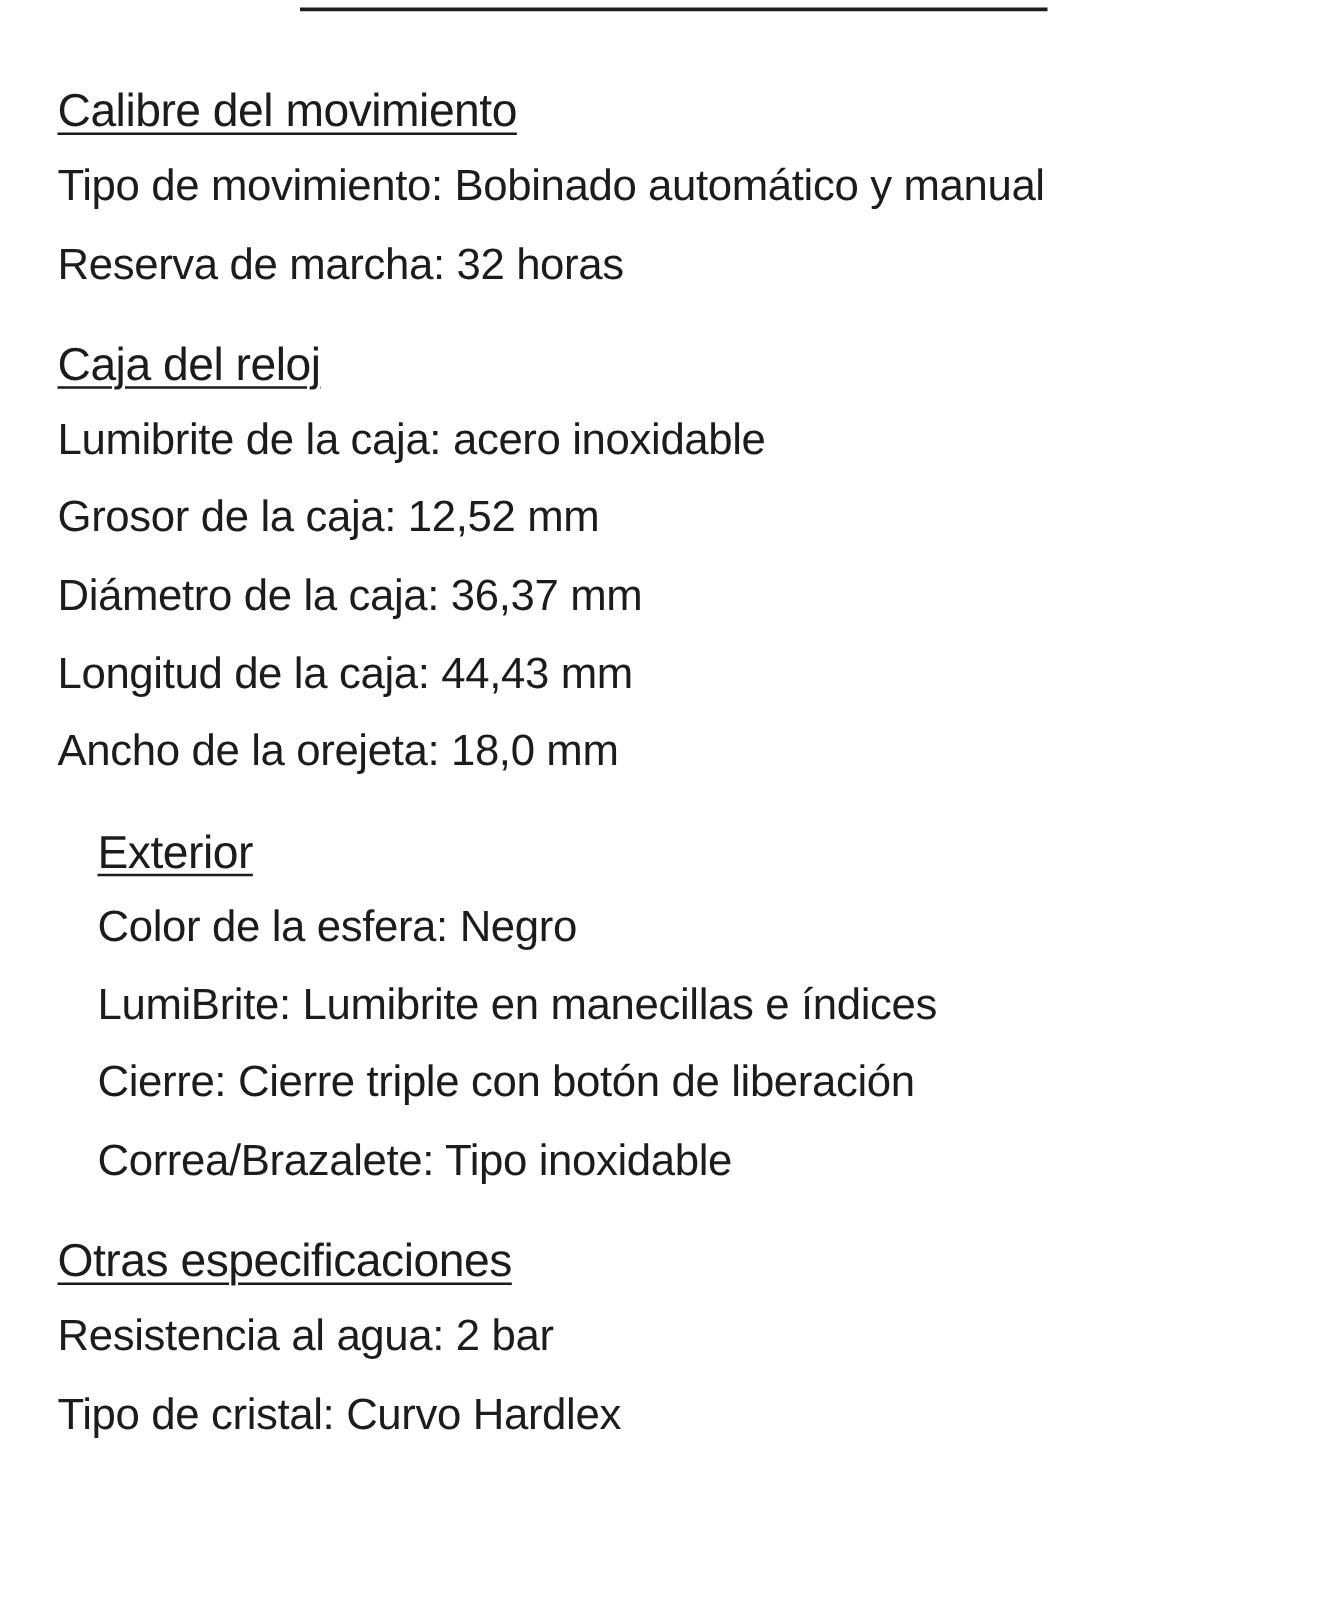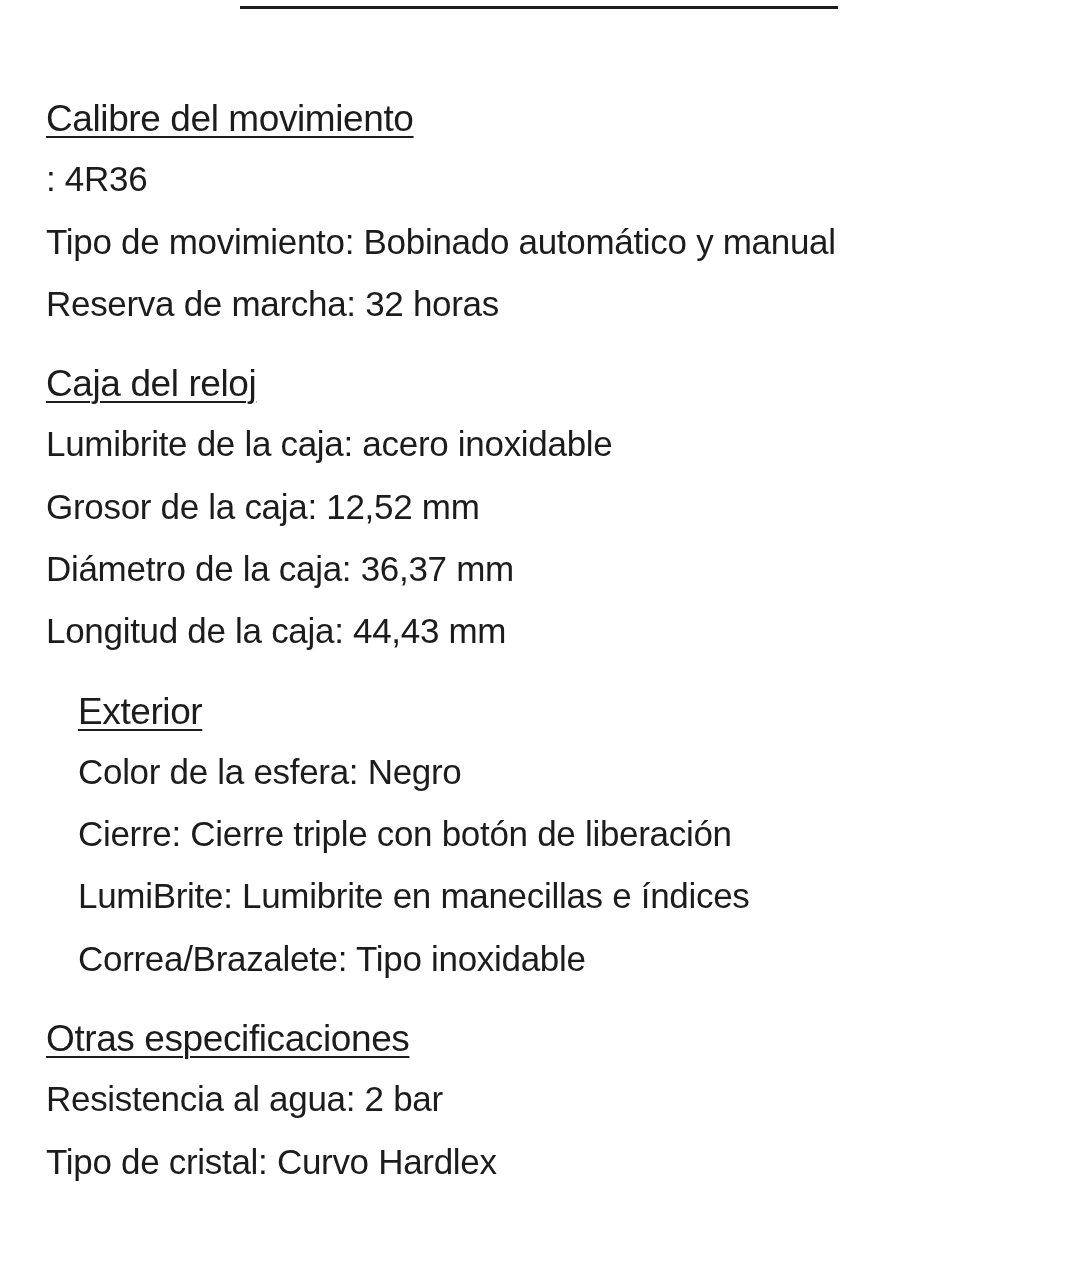--- a/index.html
+++ b/index.html
@@ -47,55 +47,55 @@
     color: #1c1c1c;
   }
   .spec-line {
     font-size: 35px;
     font-weight: 400;
     letter-spacing: -0.3px;
     line-height: 1.78;
     color: #1c1c1c;
     white-space: nowrap;
   }
-  #group-0 { padding-top: 96px; }
+  #group-0 { padding-top: 66px; }
   #group-1 { padding-top: 26px; }
   #group-2 { padding-top: 26px; margin-left: 32px; }
   #group-3 { padding-top: 26px; }
   .bottom-fade {
     height: 18px;
   }
 </style>
 </head>
 <body>
 
 <div class="page">
 
   <div class="top-rule"></div>
 
   <section class="spec-group" id="group-0">
     <h2 class="group-heading">Calibre del movimiento</h2>
-    <div class="spec-line">: 4R36</div>
     <div class="spec-line">Tipo de movimiento: Bobinado automático y manual</div>
     <div class="spec-line">Reserva de marcha: 32 horas</div>
   </section>
 
   <section class="spec-group" id="group-1">
     <h2 class="group-heading">Caja del reloj</h2>
     <div class="spec-line">Lumibrite de la caja: acero inoxidable</div>
     <div class="spec-line">Grosor de la caja: 12,52 mm</div>
     <div class="spec-line">Diámetro de la caja: 36,37 mm</div>
     <div class="spec-line">Longitud de la caja: 44,43 mm</div>
+    <div class="spec-line">Ancho de la orejeta: 18,0 mm</div>
   </section>
 
   <section class="spec-group" id="group-2">
     <h2 class="group-heading">Exterior</h2>
     <div class="spec-line">Color de la esfera: Negro</div>
+    <div class="spec-line">LumiBrite: Lumibrite en manecillas e índices</div>
     <div class="spec-line">Cierre: Cierre triple con botón de liberación</div>
-    <div class="spec-line">LumiBrite: Lumibrite en manecillas e índices</div>
     <div class="spec-line">Correa/Brazalete: Tipo inoxidable</div>
   </section>
 
   <section class="spec-group" id="group-3">
     <h2 class="group-heading">Otras especificaciones</h2>
     <div class="spec-line">Resistencia al agua: 2 bar</div>
     <div class="spec-line">Tipo de cristal: Curvo Hardlex</div>
   </section>
 
   <div class="bottom-fade"></div>

